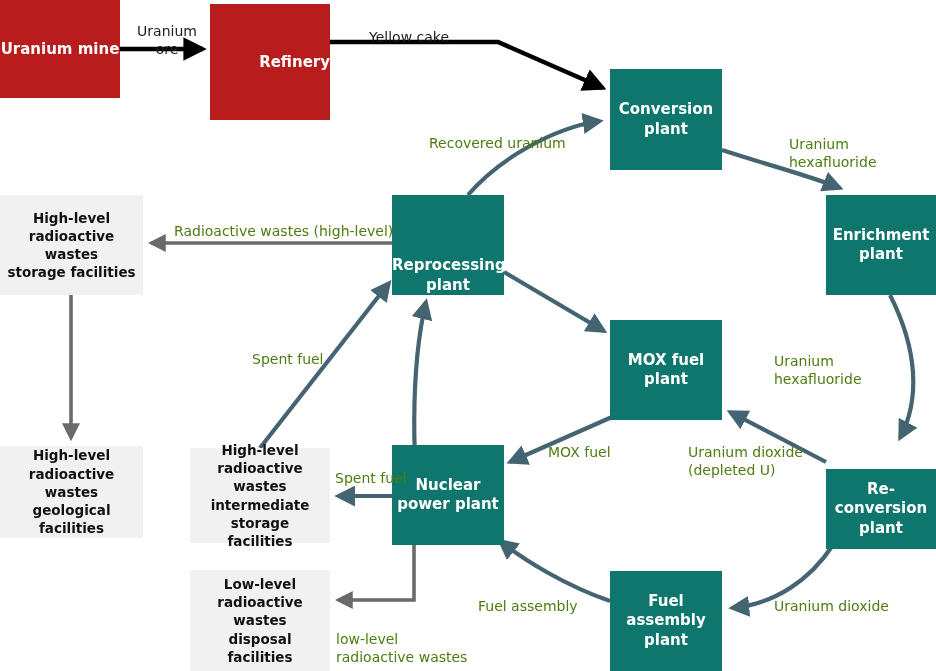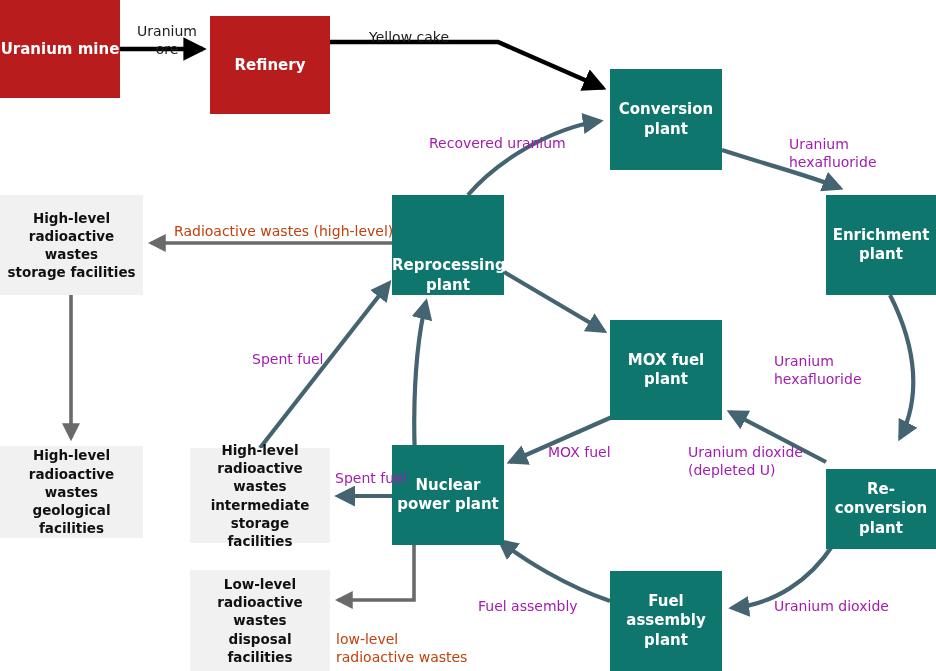--- a/index.html
+++ b/index.html
@@ -63,24 +63,24 @@
     position: absolute;
     font-size: 14px;
     line-height: 1.3;
     white-space: pre-line;
     z-index: 4;
   }
   .edge-label.dark {
     color: #1b1b1b;
   }
   .edge-label.teal-txt {
-    color: #a21caf;
+    color: #4d7c0f;
   }
   .edge-label.grey-txt {
-    color: #c2410c;
+    color: #4d7c0f;
   }
   .lbl-center { text-align: center; }
   .lbl-left { text-align: left; }
 </style>
 </head>
 <body>
 
 <div id="stage">
 
   <svg id="wires" viewBox="0 0 936 671" width="936" height="671" xmlns="http://www.w3.org/2000/svg">
@@ -126,21 +126,21 @@
 
     <path d="M 71 295 L 71 438" stroke="#6a6a6a" stroke-width="3.6" fill="none" marker-end="url(#ah-grey)"></path>
 
     <path d="M 414 545 L 414 600 L 338 600" stroke="#6a6a6a" stroke-width="3.6" fill="none" stroke-linejoin="miter" marker-end="url(#ah-grey)"></path>
   </svg>
 
   <div class="node orange" style="left:0px; top:0px; width:120px; height:98px;">
     <span class="node-label">Uranium mine</span>
   </div>
 
-  <div class="node orange" style="left:210px; top:16px; width:120px; height:98px;">
+  <div class="node orange" style="left:210px; top:4px; width:120px; height:116px;text-align:right;">
     <span class="node-label">Refinery</span>
   </div>
 
   <div class="node teal" style="left:610px; top:69px; width:112px; height:101px;">
     <span class="node-label">Conversion
 plant</span>
   </div>
 
   <div class="node teal" style="left:826px; top:195px; width:110px; height:100px;">
     <span class="node-label">Enrichment

